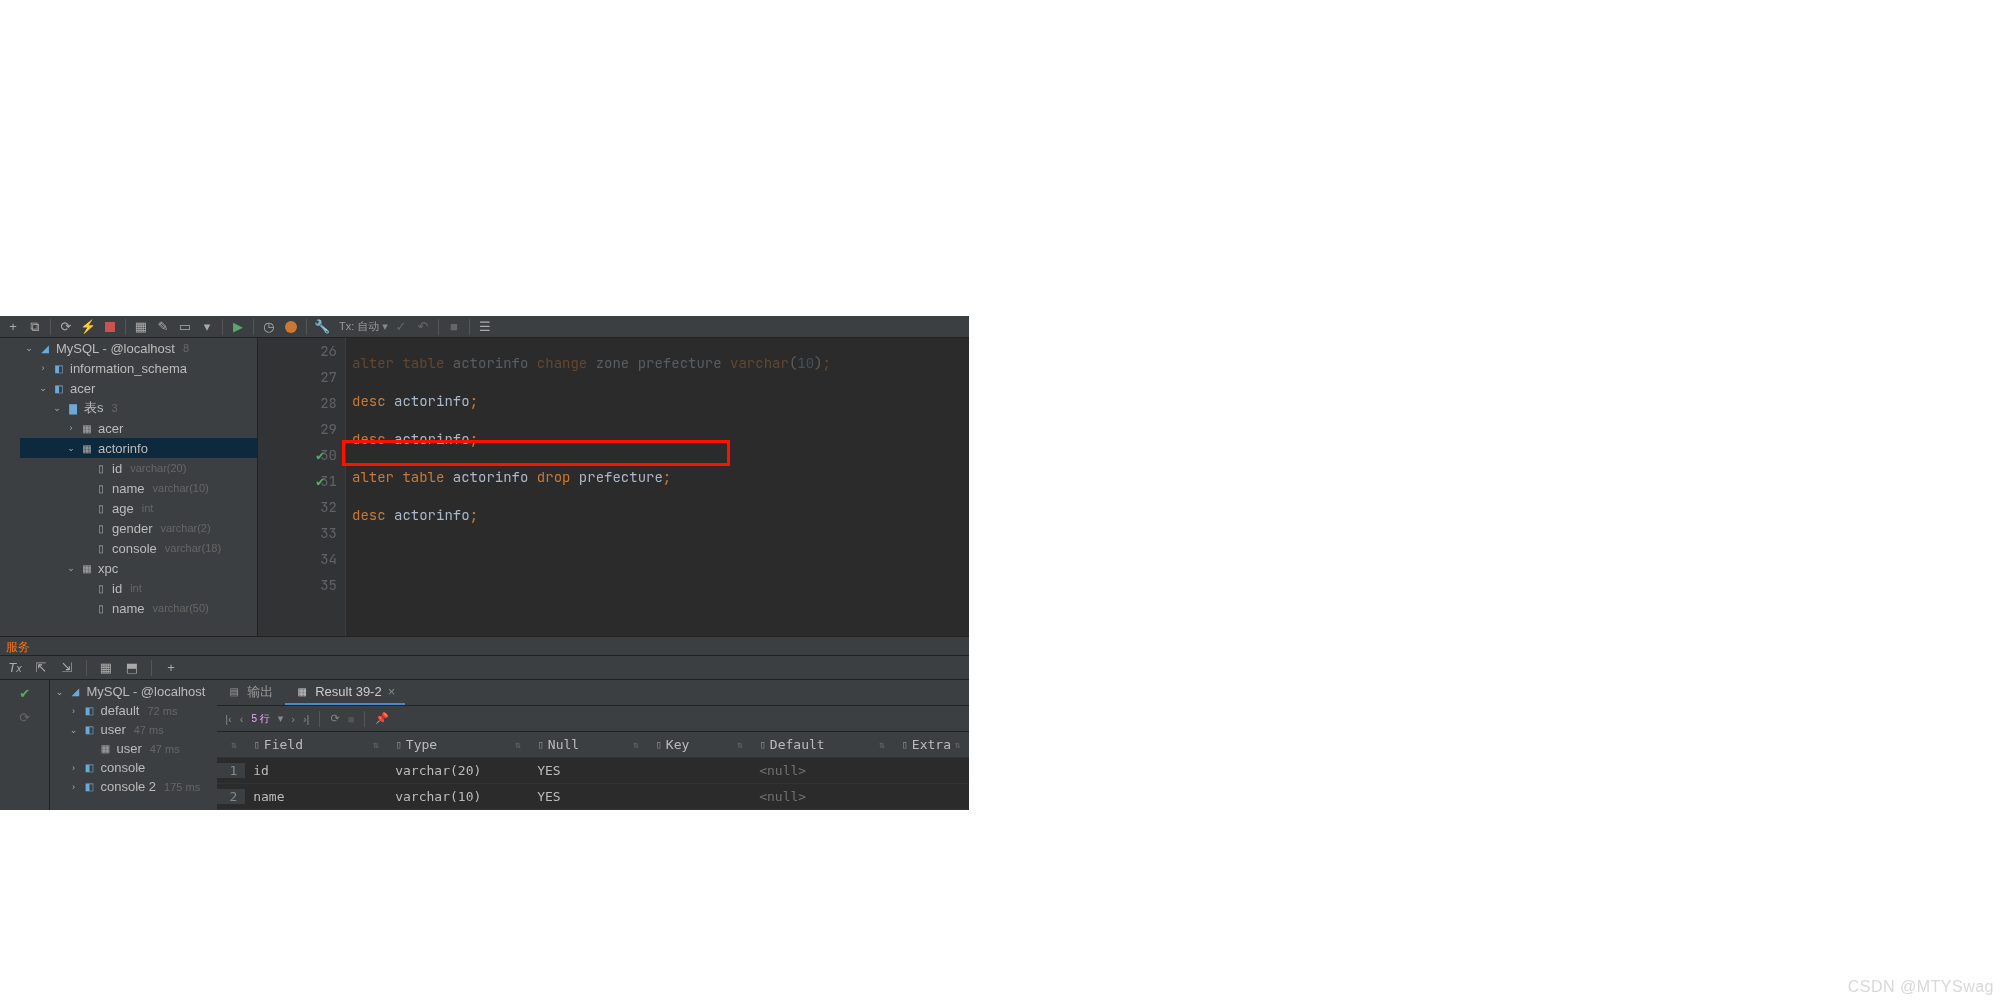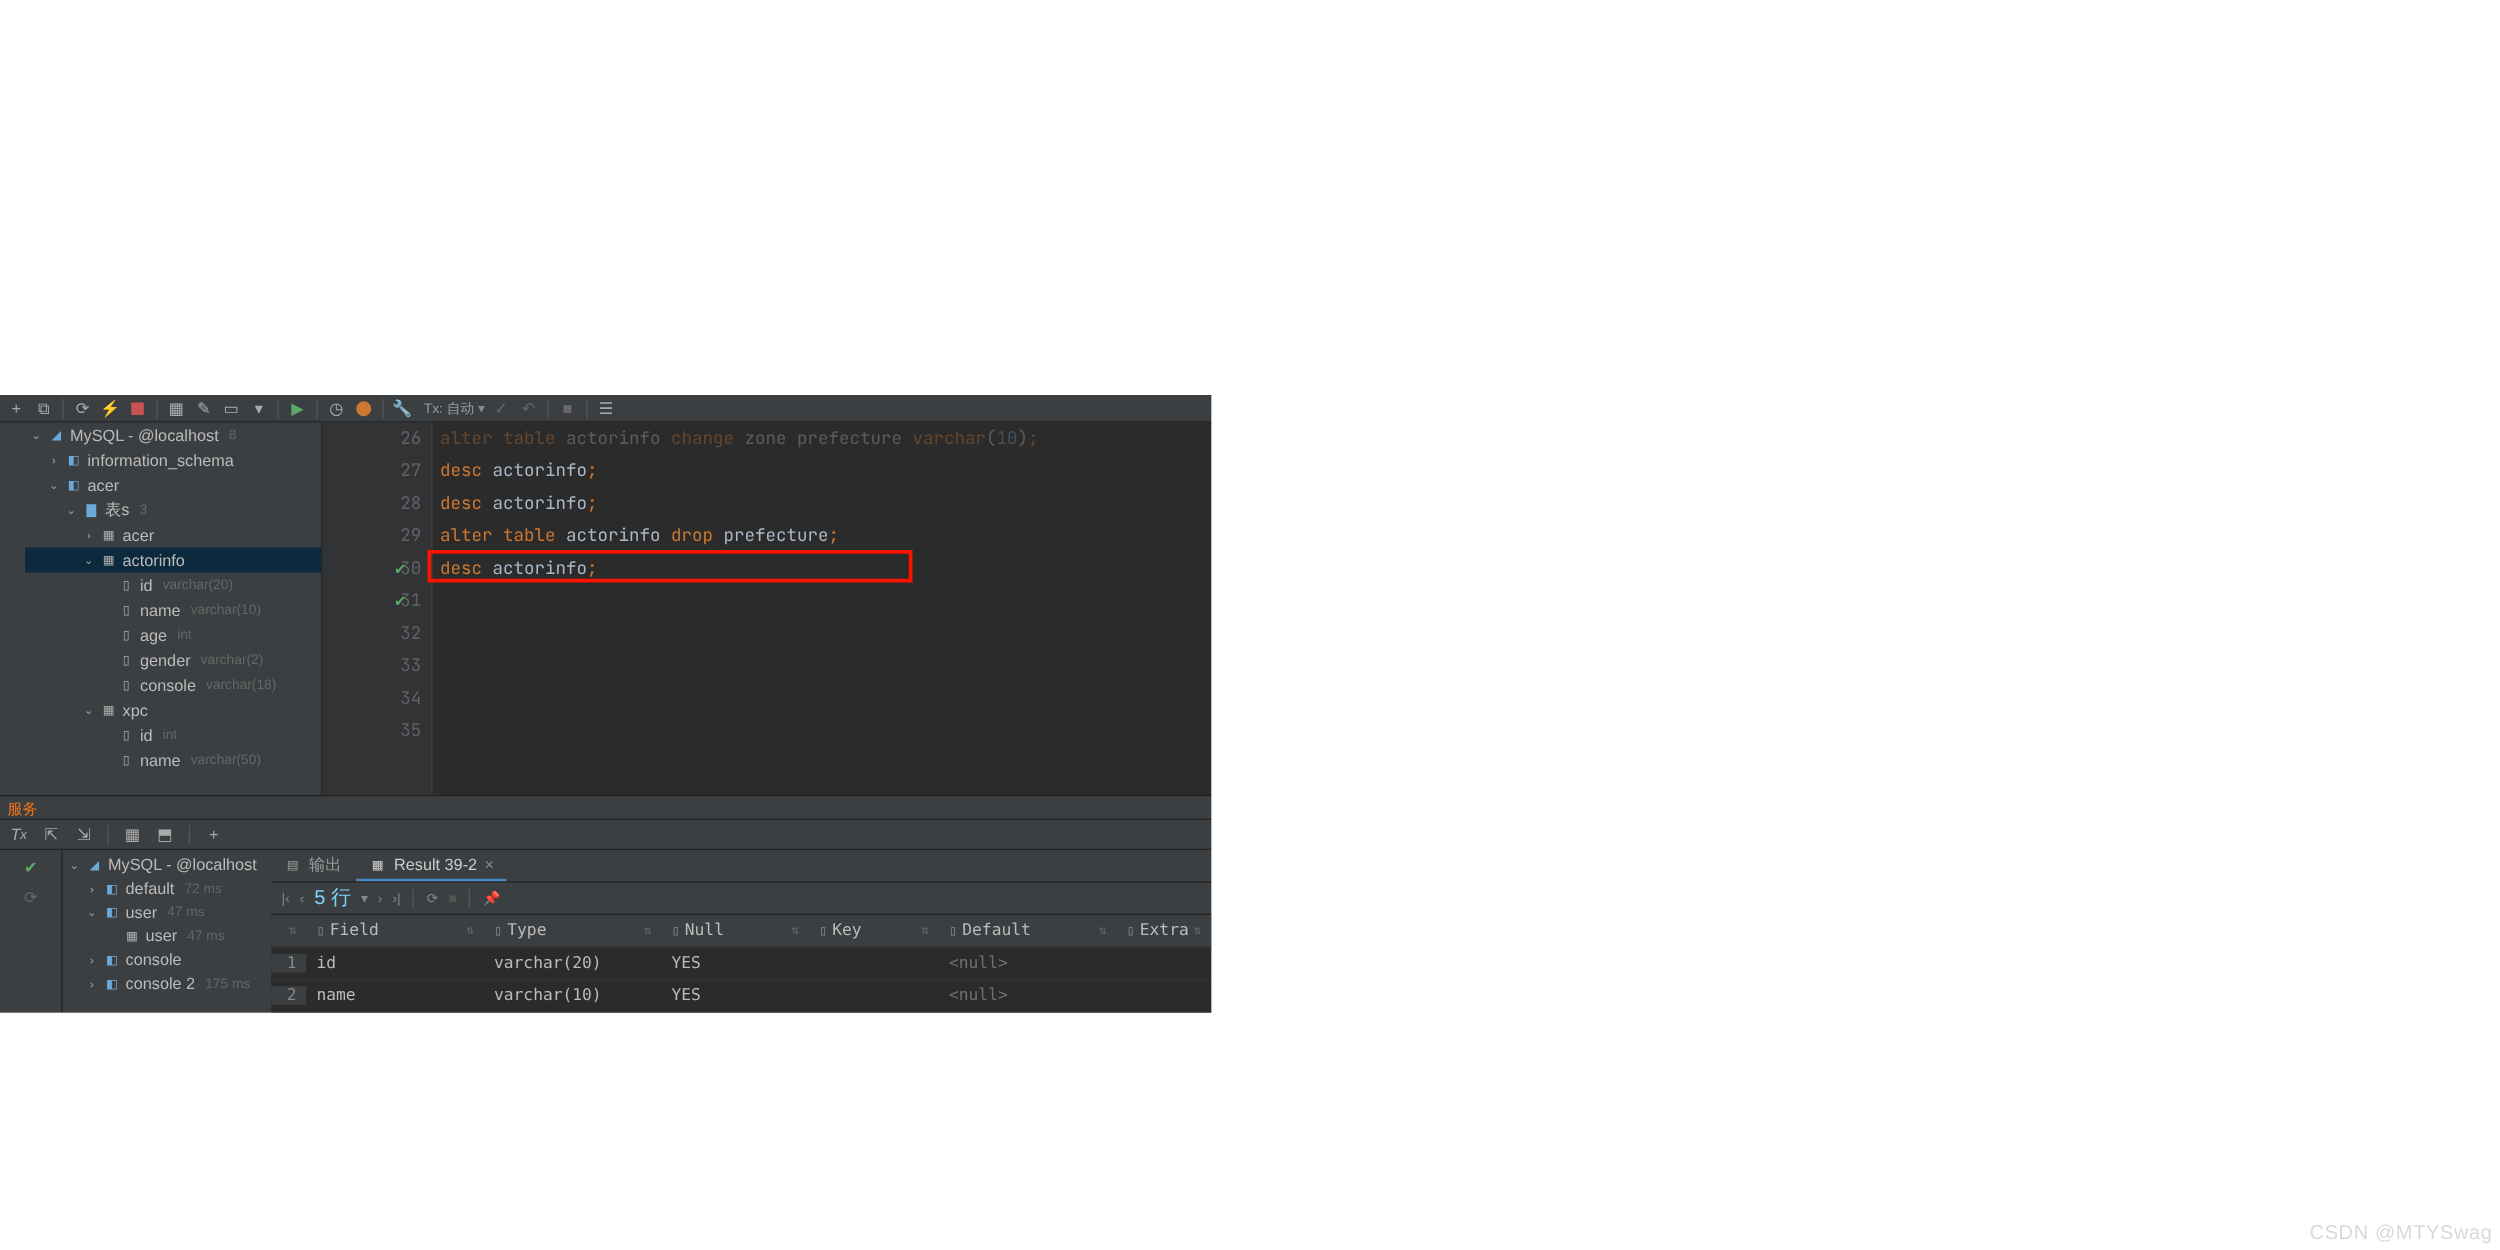--- a/index.html
+++ b/index.html
@@ -34,42 +34,42 @@
   .indent-1 { padding-left: 18px; }
   .indent-2 { padding-left: 32px; }
   .indent-3 { padding-left: 46px; }
   .indent-4 { padding-left: 60px; }
   
   .editor { flex: 1; display: flex; background: #2b2b2b; font-family: Consolas, "JetBrains Mono", monospace; font-size: 14px; }
   .gutter { width: 88px; background: #313335; text-align: right; color: #606366; padding-right: 8px; border-right: 1px solid #3c3f41; }
   .gutter .lnrow { height: 26px; line-height: 26px; position: relative; }
   .gutter .check { position: absolute; left: 58px; color: #59a869; font-weight: bold; }
   .code { flex: 1; padding-left: 6px; position: relative; }
-  .code .crow { height: 26px; line-height: 26px; white-space: pre; }
+  .code .crow { height: 26px; line-height: 26px; white-space: pre; margin-top: 12px; }
   .kw { color: #cc7832; }
   .ident { color: #a9b7c6; }
   .typec { color: #cc7832; }
   .num { color: #6897bb; }
   .semi { color: #cc7832; }
   .red-box { position: absolute; border: 3px solid #f10; pointer-events: none; }
   
   .svc-title { background: #3c3f41; color: #f97316; height: 20px; line-height: 20px; padding-left: 6px; border-top: 1px solid #222; border-bottom: 1px solid #222; font-size: 12px; }
   .svc { display: flex; background: #3c3f41; }
   .svc-left { width: 52px; display: flex; flex-direction: column; align-items: center; padding-top: 4px; gap: 6px; border-right: 1px solid #222; }
   .svc-mid { width: 172px; padding-top: 2px; }
   .svc-right { flex: 1; display: flex; flex-direction: column; }
   .svc-tool { height: 24px; display: flex; align-items: center; gap: 8px; padding-left: 6px; border-bottom: 1px solid #222; }
   .svc-tree .tree-row { height: 19px; }
   .tabs { height: 26px; display: flex; align-items: center; gap: 2px; border-bottom: 1px solid #222; }
   .tab { height: 24px; padding: 0 10px; display: flex; align-items: center; gap: 6px; color: #999; border-bottom: 2px solid transparent; cursor: pointer; }
   .tab.active { border-bottom-color: #4a88c7; color: #ccc; }
   .tab .x { color: #888; }
   .pager { height: 26px; display: flex; align-items: center; gap: 8px; padding-left: 8px; border-bottom: 1px solid #222; color: #999; }
   .pager .pgbtn { color: #888; cursor: pointer; font-size: 11px; }
-  .pager .pgtxt { color: #7dd3fc; font-size: 16px; }
+  .pager .pgtxt { color: #f0abfc; font-size: 10px; }
   .grid { flex: 1; background: #2b2b2b; font-family: Consolas, monospace; font-size: 13px; }
   .grid-row { display: flex; height: 26px; align-items: center; border-bottom: 1px solid #333; }
   .grid-hdr { background: #3c3f41; color: #bbb; }
   .grid-cell { padding: 0 8px; display: flex; align-items: center; gap: 4px; }
   .g-idx { width: 28px; text-align: right; color: #888; background: #3c3f41; justify-content: flex-end; }
   .g-c1 { width: 142px; }
   .g-c2 { width: 142px; }
   .g-c3 { width: 118px; }
   .g-c4 { width: 104px; }
   .g-c5 { width: 142px; }

